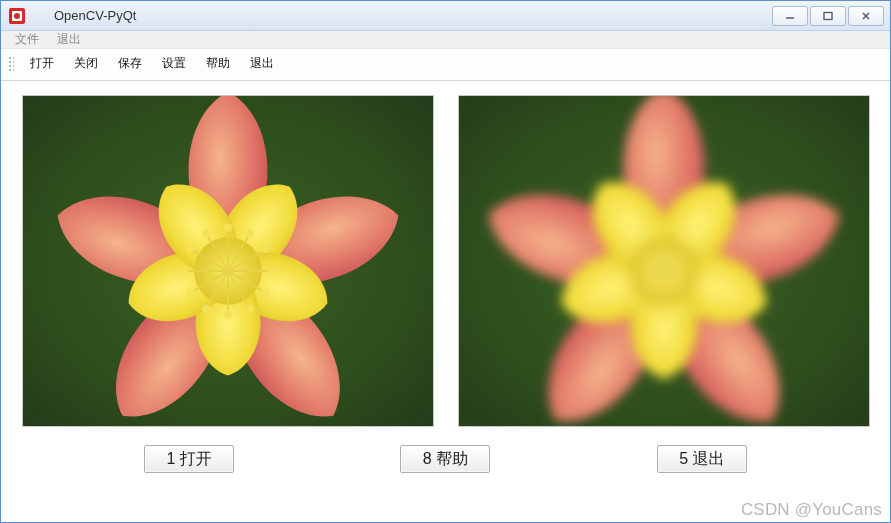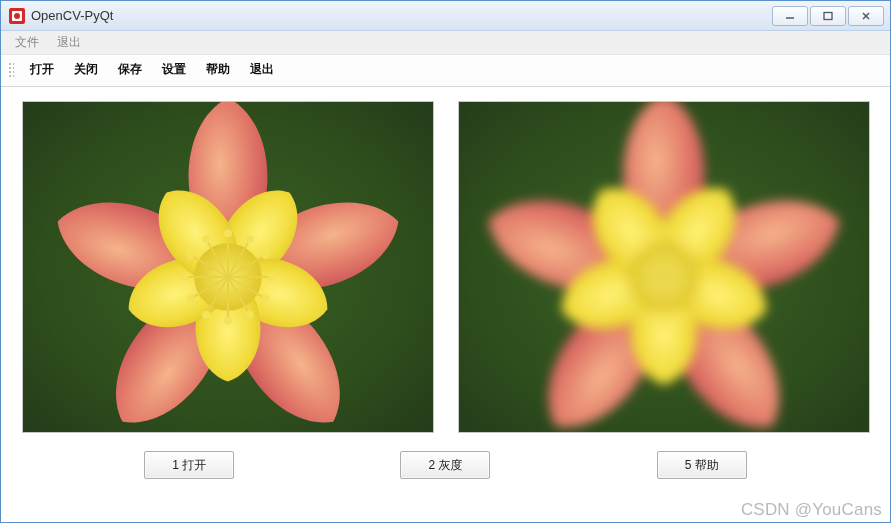--- a/index.html
+++ b/index.html
@@ -38,59 +38,58 @@
     border-radius: 1px;
   }
   .app-icon::before {
     content: "";
     position: absolute;
     left: 5px; top: 5px; width: 6px; height: 6px;
     background: #d62828;
     border-radius: 50%;
     z-index: 1;
   }
-  .title-text { color: #333; font-size: 13px; }
+  .title-text { color: #333; font-size: 13px; margin-left: 23px; }
   .win-controls {
     margin-left: auto;
     display: flex;
     gap: 2px;
   }
   .win-btn {
     width: 36px; height: 20px;
     border: 1px solid #a6b9d0;
     border-radius: 3px;
     background: linear-gradient(#fdfefe, #e8eef6);
     display: flex; align-items: center; justify-content: center;
     color: #4a5a70;
     font-family: Arial, sans-serif;
   }
   .win-btn svg { width: 12px; height: 10px; }
   
   .menubar {
-    height: 24px;
+    height: 18px;
     background: #f0f0f0;
     display: flex;
     align-items: center;
     padding: 0 6px;
     gap: 2px;
     color: #888;
     border-bottom: 1px solid #e5e5e5;
   }
   .menubar span { padding: 2px 8px; cursor: default; }
   
   .toolbar-wrap {
     padding: 3px 6px 5px;
     border-bottom: 1px solid #d6d6d6;
     background: #fdfdfd;
   }
   .toolbar {
     display: flex;
     align-items: center;
     gap: 0;
-    font-weight: bold;
   }
   .tb-handle {
     width: 7px; height: 18px;
     margin-right: 6px;
     background-image: radial-gradient(circle, #bbb 1px, transparent 1px);
     background-size: 4px 4px;
     background-position: 1px 1px;
   }
   .toolbar a {
     padding: 3px 10px;
@@ -127,21 +126,21 @@
     justify-content: space-around;
     padding: 10px 60px 0;
   }
   .action-btn {
     width: 90px;
     height: 28px;
     background: linear-gradient(#fefefe, #ececec);
     border: 1px solid #adadad;
     border-radius: 2px;
     font-family: inherit;
-    font-size: 12px;
+    font-size: 16px;
     color: #222;
     cursor: default;
     box-shadow: 0 0 0 1px rgba(255,255,255,.6) inset;
   }
   .watermark {
     position: absolute;
     bottom: 2px; right: 8px;
     color: #b9b9b9;
     font-size: 17px;
     font-family: Arial, sans-serif;
@@ -314,17 +313,17 @@
             <circle cx="-38" cy="-22" r="4"></circle>
             <circle cx="-22" cy="-38" r="4"></circle>
         </g>
       </g>
     </svg>
   </div>
 </div>
 
 <div class="btn-row">
   <button class="action-btn">1 打开</button>
-  <button class="action-btn">2 灰度</button>
-  <button class="action-btn">5 帮助</button>
+  <button class="action-btn">8 帮助</button>
+  <button class="action-btn">5 退出</button>
 </div>
 
 <div class="watermark">CSDN @YouCans</div>
 
 </body></html>

